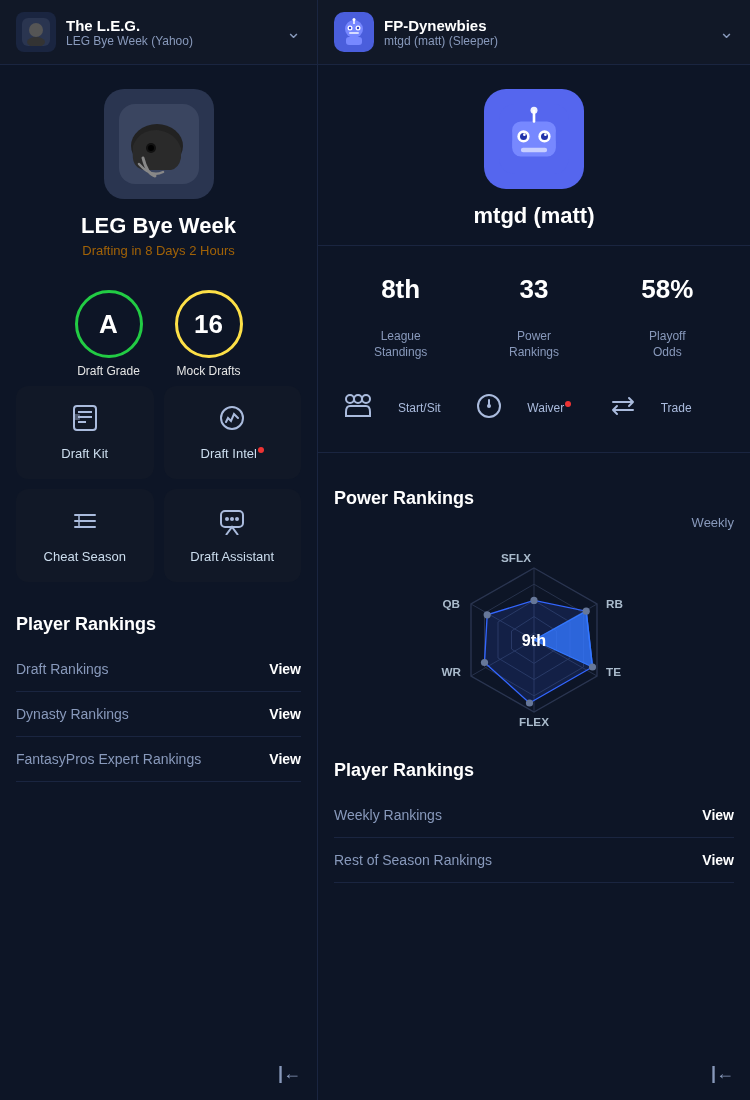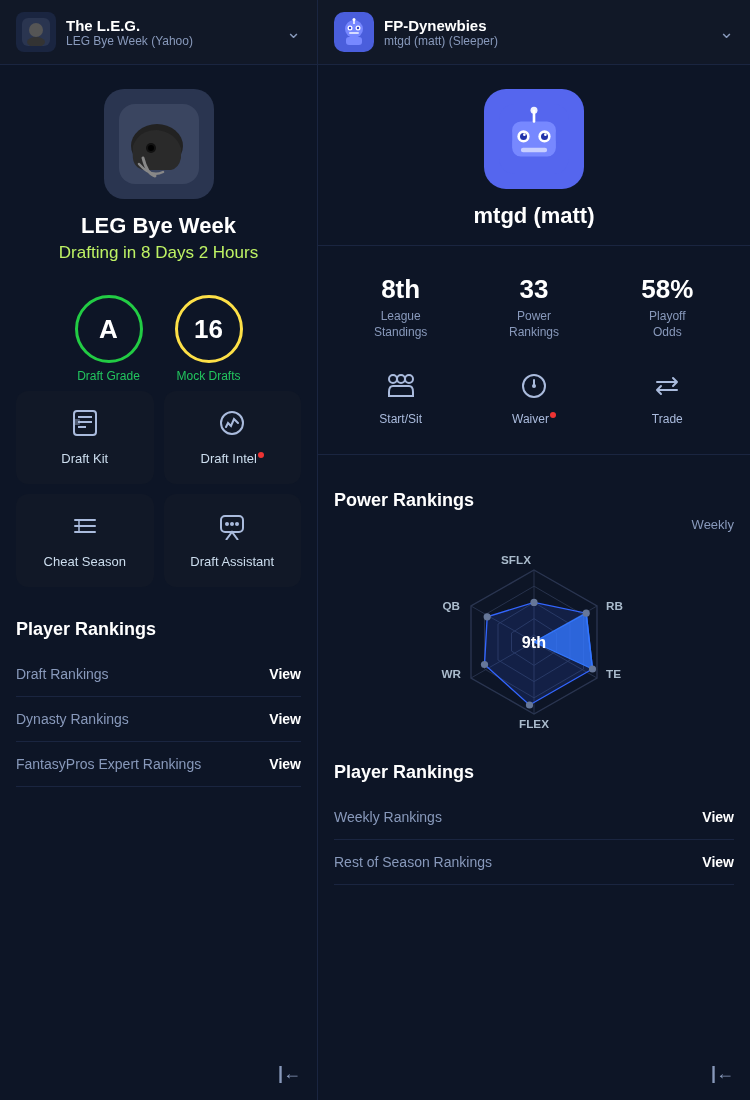--- a/index.html
+++ b/index.html
@@ -106,22 +106,22 @@
     }
 
     .team-name {
       color: #ffffff;
       font-size: 22px;
       font-weight: 800;
       margin-bottom: 4px;
     }
 
     .draft-info {
-      color: #bef264;
-      font-size: 17px;
+      color: #a16207;
+      font-size: 13px;
     }
 
     
     .stats-row {
       display: flex;
       justify-content: center;
       gap: 32px;
       padding: 16px 16px 8px;
     }
 
@@ -152,21 +152,21 @@
       border: 3px solid #fde047;
       display: flex;
       align-items: center;
       justify-content: center;
       color: #ffffff;
       font-size: 26px;
       font-weight: 700;
     }
 
     .stat-label {
-      color: #22c55e;
+      color: #e5e5e5;
       font-size: 12px;
       text-align: left;
     }
 
     
     .mock-draft-btn {
       margin: 10px 16px 16px;
       background: #2255ee;
       color: #ffffff;
       border: none;
@@ -287,20 +287,21 @@
       gap: 0;
       padding: 16px 16px 0;
       border-top: 1px solid #1a2540;
     }
 
     .right-stat {
       display: flex;
       flex-direction: column;
       align-items: center;
       padding: 12px 8px;
+      gap: 20px;
     }
 
     .right-stat-value {
       color: #ffffff;
       font-size: 26px;
       font-weight: 800;
       margin-bottom: 4px;
     }
 
     .right-stat-label {
@@ -314,23 +315,23 @@
     .tools-row {
       display: grid;
       grid-template-columns: 1fr 1fr 1fr;
       gap: 0;
       padding: 8px 16px 16px;
       border-bottom: 1px solid #1a2540;
     }
 
     .tool-item {
       display: flex;
-      flex-direction: column;
-      align-items: center;
-      gap: 8px;
+      flex-direction: row;
+      align-items: center;
+      gap: 24px;
       cursor: pointer;
       padding: 12px 8px;
     }
 
     .tool-label {
       color: #aabbdd;
       font-size: 12px;
       text-align: center;
     }
 

